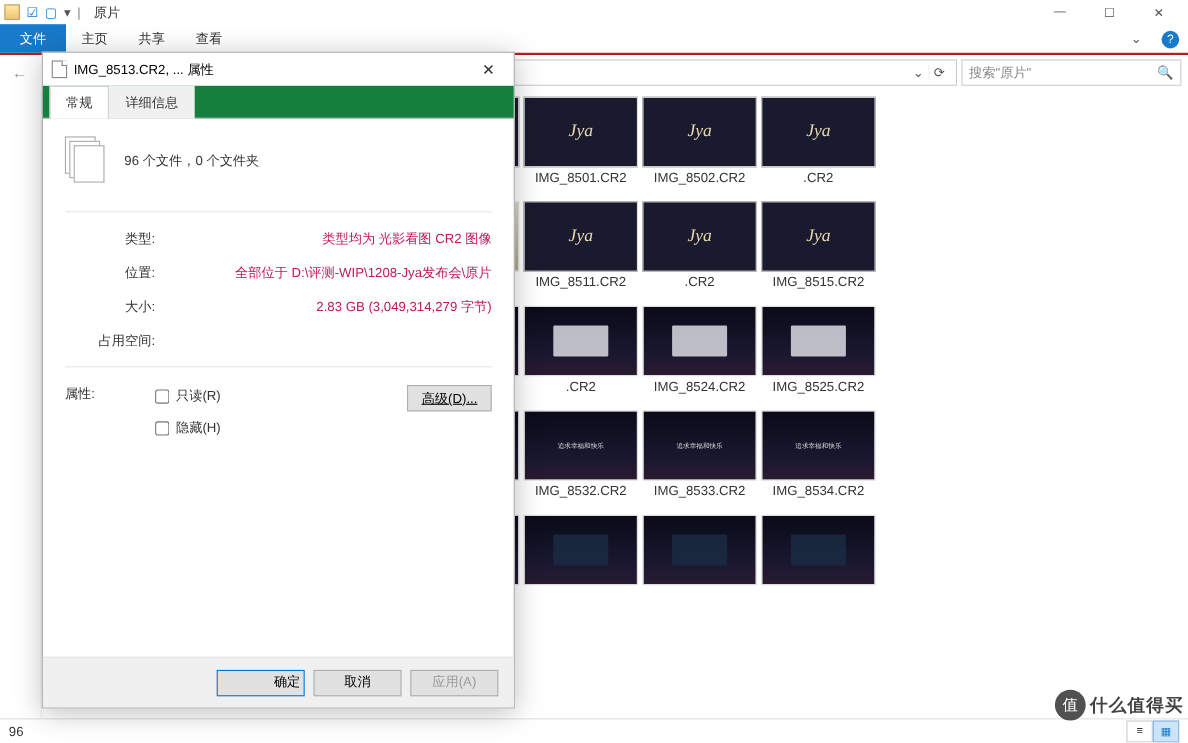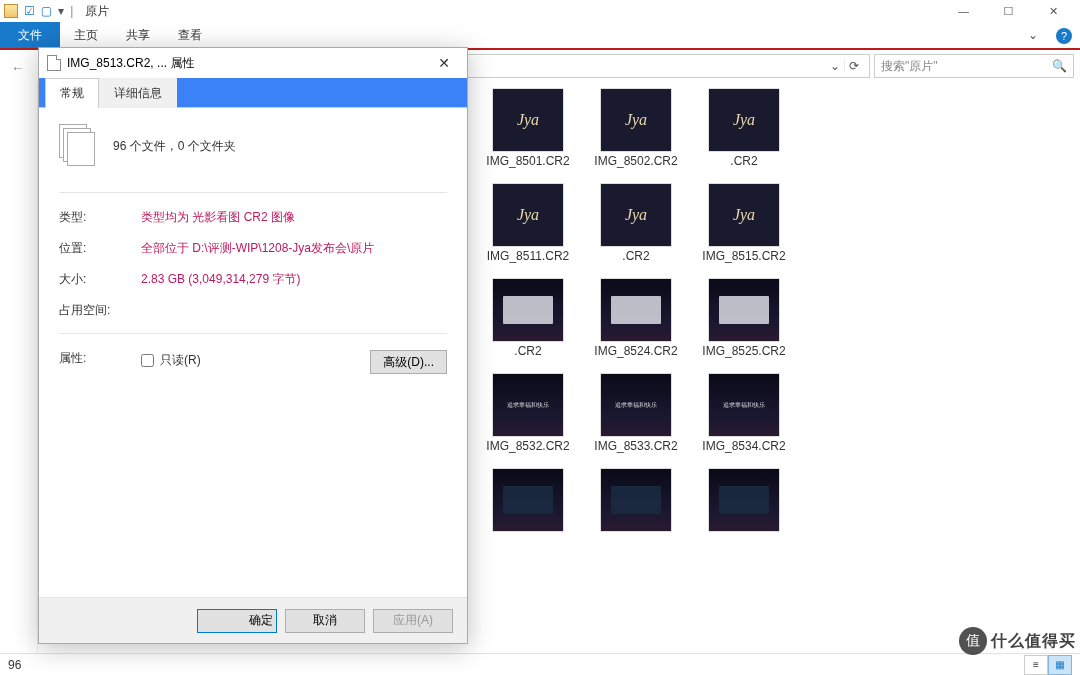--- a/index.html
+++ b/index.html
@@ -32,61 +32,61 @@
 .navbar .breadcrumb .bc-drop { color: #555; padding: 0 4px; }
 .navbar .breadcrumb .bc-refresh { color: #555; padding: 0 4px; border-left: 1px solid #eee; }
 .navbar .search { width: 200px; height: 24px; border: 1px solid #ccc; display: flex; align-items: center; padding: 0 6px; color: #888; }
 .navbar .search .stext { flex: 1; }
 
 
 .content { position: absolute; top: 82px; left: 0; right: 0; bottom: 22px; display: flex; }
 .sidebar { width: 38px; border-right: 1px solid #eee; background: #fff; }
 .filegrid { flex: 1; overflow: hidden; padding: 6px 0 0 6px; display: grid; grid-template-columns: repeat(7, 104px); grid-auto-rows: 94px; gap: 1px 4px; align-content: start; }
 .fileitem { display: flex; flex-direction: column; align-items: center; }
-.fileitem .thumb { width: 72px; height: 64px; background: #1a1a2e; border: 1px solid #ddd; display: flex; align-items: center; justify-content: center; color: #e8d8b0; font-size: 16px; font-style: italic; font-family: serif; overflow: hidden; position: relative; }
+.fileitem .thumb { width: 104px; height: 64px; background: #1a1a2e; border: 1px solid #ddd; display: flex; align-items: center; justify-content: center; color: #e8d8b0; font-size: 16px; font-style: italic; font-family: serif; overflow: hidden; position: relative; }
 .fileitem .thumb.light { background: linear-gradient(#d8d4c8, #b0a890); }
 .fileitem .thumb.stage { background: linear-gradient(180deg, #0a0a18 0%, #1a1830 70%, #2a1a30 100%); }
 .fileitem .thumb.stage .screen { position: absolute; width: 50px; height: 28px; background: #e8e8f0; opacity: 0.8; border-radius: 1px; }
 .fileitem .thumb.stage .screen.dark { background: #1a2a40; opacity: 0.9; }
 .fileitem .thumb.stage .txt { position: absolute; color: #ddd; font-size: 6px; font-style: normal; font-family: sans-serif; }
 .fileitem .fname { font-size: 12px; color: #333; margin-top: 2px; text-align: center; white-space: nowrap; }
 
 
 .statusbar { position: absolute; bottom: 0; left: 0; right: 0; height: 22px; border-top: 1px solid #e1e1e1; display: flex; align-items: center; padding: 0 8px; font-size: 12px; color: #333; background: #fff; }
 .statusbar .viewbtns { margin-left: auto; display: flex; gap: 0; }
 .statusbar .viewbtns div { width: 24px; height: 20px; border: 1px solid #ccc; display: flex; align-items: center; justify-content: center; font-size: 10px; }
 .statusbar .viewbtns div.active { background: #cce4f7; border-color: #8ab4e0; color: #1979ca; }
 
 
 .dialog { position: absolute; top: 47px; left: 38px; width: 430px; height: 597px; background: #fff; border: 1px solid #aaa; box-shadow: 0 4px 24px rgba(0,0,0,0.25); display: flex; flex-direction: column; }
 .dialog .dlg-title { height: 30px; display: flex; align-items: center; padding: 0 8px; font-size: 12px; }
 .dialog .dlg-title .doc-icon { width: 14px; height: 16px; border: 1px solid #888; background: #fff; margin-right: 6px; position: relative; }
 .dialog .dlg-title .doc-icon:before { content: ""; position: absolute; top: -1px; right: -1px; width: 4px; height: 4px; background: #fff; border-left: 1px solid #888; border-bottom: 1px solid #888; }
 .dialog .dlg-title .ttext { flex: 1; }
 .dialog .dlg-title .close { width: 30px; text-align: center; font-size: 14px; color: #333; }
-.dialog .tabs { display: flex; border-bottom: 1px solid #ccc; padding: 0 6px; background: #3b82f6; }
+.dialog .tabs { display: flex; border-bottom: 1px solid #ccc; padding: 0 6px; background: #15803d; }
 .dialog .tabs .dtab { padding: 6px 14px; font-size: 12px; border: 1px solid transparent; border-bottom: none; margin-bottom: -1px; background: #f0f0f0; color:#333; }
 .dialog .tabs .dtab.active { background: #fff; border-color: #ccc; }
 .dialog .body { flex: 1; padding: 16px 20px; font-size: 12px; color: #333; overflow: hidden; }
 .dialog .body .summary { display: flex; align-items: center; gap: 16px; margin-bottom: 24px; }
 .dialog .body .summary .multi-icon { width: 38px; height: 44px; position: relative; }
 .dialog .body .summary .multi-icon .pg { position: absolute; width: 28px; height: 34px; border: 1px solid #aaa; background: #fff; }
 .dialog .body .summary .multi-icon .pg:nth-child(1){ top:0; left:0; }
 .dialog .body .summary .multi-icon .pg:nth-child(2){ top:4px; left:4px; }
 .dialog .body .summary .multi-icon .pg:nth-child(3){ top:8px; left:8px; }
 .dialog .body hr { border: none; border-top: 1px solid #e5e5e5; margin: 10px 0 16px; }
-.dialog .body .row { display: flex; margin-bottom: 14px; }
+.dialog .body .row { display: flex; margin-bottom: 14px; text-align: right; }
 .dialog .body .row .lbl { width: 82px; color: #333; }
 .dialog .body .row .val { flex: 1; color: #be185d; }
 .dialog .body .attr-row { display: flex; align-items: flex-start; }
 .dialog .body .attr-row .lbl { width: 82px; }
 .dialog .body .attr-row .checks { flex: 1; display: flex; flex-direction: column; gap: 12px; padding-top: 2px; }
 .dialog .body .attr-row .checks label { display: flex; align-items: center; gap: 6px; }
 .dialog .body .attr-row .checks input { width: 13px; height: 13px; }
-.dialog .body .attr-row .adv-btn { height: 24px; padding: 0 12px; border: 1px solid #adadad; background: #e1e1e1; font-size: 12px; }
+.dialog .body .attr-row .adv-btn { height: 24px; padding: 0 12px; border: 1px solid #adadad; background: #e1e1e1; font-size: 12px; text-decoration: underline; }
 .dialog .btns { height: 46px; border-top: 1px solid #e5e5e5; display: flex; align-items: center; justify-content: flex-end; gap: 8px; padding: 0 14px; background: #f0f0f0; }
 .dialog .btns button { width: 80px; height: 24px; border: 1px solid #adadad; background: #e1e1e1; font-size: 12px; }
 .dialog .btns button.default { border-color: #0078d7; padding-left: 48px; }
 .dialog .btns button:disabled { color: #999; }
 
 
 .watermark { position: absolute; right: 4px; bottom: 20px; display: flex; align-items: center; gap: 4px; opacity: 0.85; }
 .watermark .circ { width: 28px; height: 28px; border-radius: 50%; background: #333; color: #fff; display: flex; align-items: center; justify-content: center; font-size: 14px; }
 .watermark .wtext { color: #222; font-size: 16px; font-weight: bold; letter-spacing: 1px; }
 </style>
@@ -367,20 +367,24 @@
       <span class="lbl">占用空间:</span>
     </div>
     <hr>
     <div class="attr-row">
       <span class="lbl">属性:</span>
       <div class="checks">
         <label>
             <input type="checkbox" style="">
             <span>只读(R)</span>
           </label>
+        <label>
+            <input type="checkbox" style="">
+            <span>隐藏(H)</span>
+          </label>
       </div>
       <button class="adv-btn">高级(D)...</button>
     </div>
   </div>
   <div class="btns">
     <button class="default">确定</button>
     <button>取消</button>
     <button disabled="">应用(A)</button>
   </div>
 </div>

